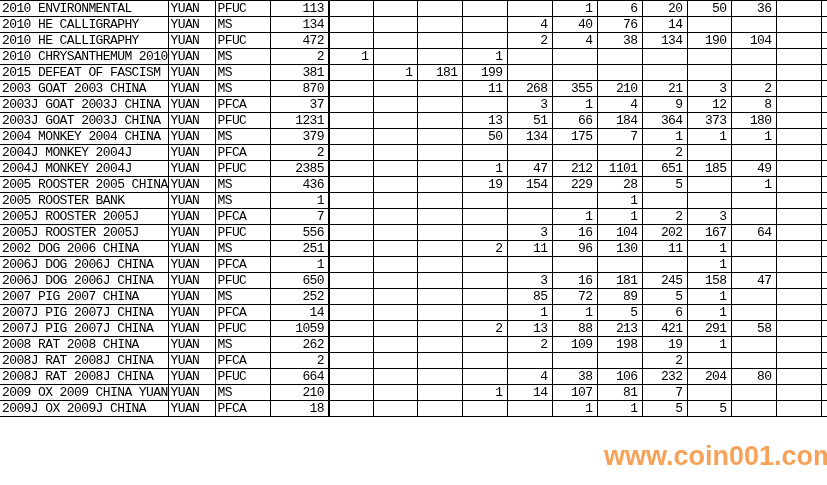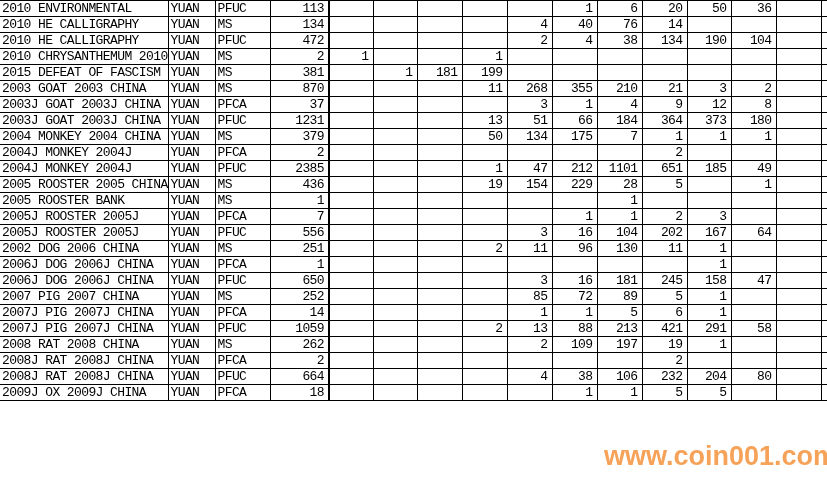--- a/index.html
+++ b/index.html
@@ -444,21 +444,21 @@
           <td class="text first">2008 RAT 2008 CHINA</td>
           <td class="text">YUAN</td>
           <td class="text">MS</td>
           <td class="num count">262</td>
           <td class="num"></td>
           <td class="num"></td>
           <td class="num"></td>
           <td class="num"></td>
           <td class="num">2</td>
           <td class="num">109</td>
-          <td class="num">197</td>
+          <td class="num">198</td>
           <td class="num">19</td>
           <td class="num">1</td>
           <td class="num"></td>
           <td class="num"></td>
           <td class="num"></td>
         </tr>
         <tr>
           <td class="text first">2008J RAT 2008J CHINA</td>
           <td class="text">YUAN</td>
           <td class="text">PFCA</td>
@@ -488,20 +488,38 @@
           <td class="num">4</td>
           <td class="num">38</td>
           <td class="num">106</td>
           <td class="num">232</td>
           <td class="num">204</td>
           <td class="num">80</td>
           <td class="num"></td>
           <td class="num"></td>
         </tr>
         <tr>
+          <td class="text first">2009 OX 2009 CHINA YUAN</td>
+          <td class="text">YUAN</td>
+          <td class="text">MS</td>
+          <td class="num count">210</td>
+          <td class="num"></td>
+          <td class="num"></td>
+          <td class="num"></td>
+          <td class="num">1</td>
+          <td class="num">14</td>
+          <td class="num">107</td>
+          <td class="num">81</td>
+          <td class="num">7</td>
+          <td class="num"></td>
+          <td class="num"></td>
+          <td class="num"></td>
+          <td class="num"></td>
+        </tr>
+        <tr>
           <td class="text first">2009J OX 2009J CHINA</td>
           <td class="text">YUAN</td>
           <td class="text">PFCA</td>
           <td class="num count">18</td>
           <td class="num"></td>
           <td class="num"></td>
           <td class="num"></td>
           <td class="num"></td>
           <td class="num"></td>
           <td class="num">1</td>

